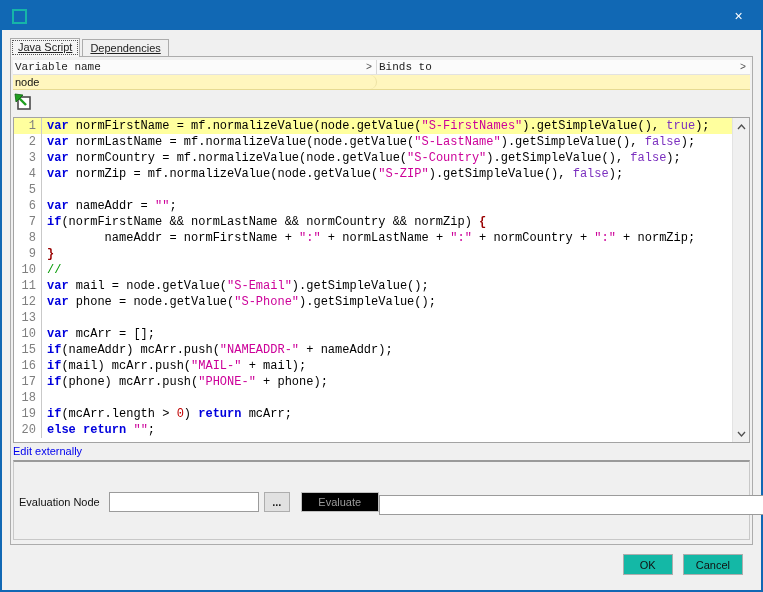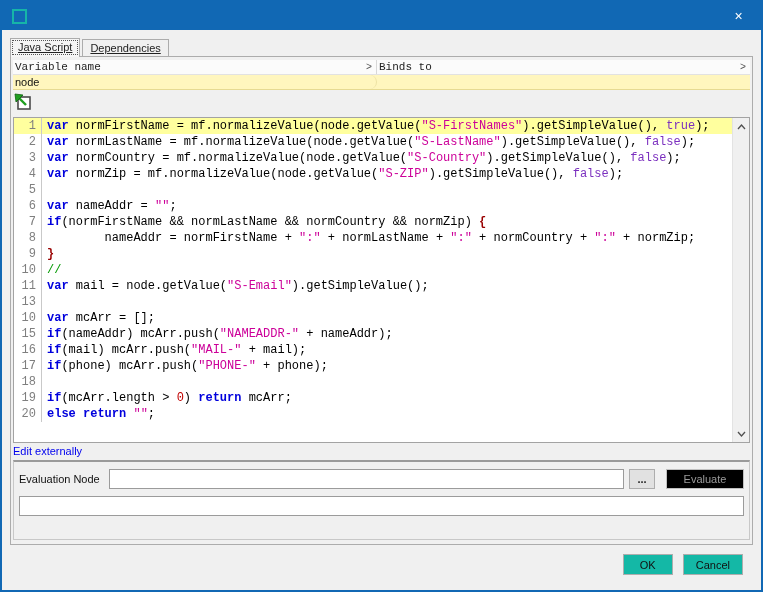--- a/index.html
+++ b/index.html
@@ -84,21 +84,21 @@
   .vscroll{ width:17px; flex:none; background:#F0F0F0; border-left:1px solid #E3E3E3; display:flex; flex-direction:column; }
   .sarrow{ height:17px; display:flex; align-items:center; justify-content:center; cursor:pointer; color:#505050; }
   .strack{ flex:1; }
 
   .ext-link{ font-size:11px; color:var(--link,#0000EE); padding:2px 0 1px 0; cursor:pointer; flex:none; width:max-content; }
 
   .evalpanel{
     margin-top:2px; flex:1;
     border-top:2px solid #9A9A9A; border-left:1px solid #C8C8C8;
     border-right:1px solid #C8C8C8; border-bottom:1px solid #C8C8C8;
-    padding:7px 5px 5px 5px; display:flex; flex-direction:column;
+    padding:7px 5px 5px 5px; display:flex; flex-direction:row;align-items:center;
   }
   .evalrow{ display:flex; align-items:center; gap:5px; flex:none; }
   .evalrow label{ font-size:11px; color:#111; flex:none; padding-right:4px; }
   .tfield{
     height:20px; border:1px solid #9B9B9B; background:#fff;
     font-size:11px; font-family:"Liberation Sans",sans-serif; padding:0 3px; outline:none;
   }
   .eval-input{ flex:1; }
   .browse-btn{
     width:26px; height:20px; background:#E1E1E1; border:1px solid #ADADAD;
@@ -169,20 +169,21 @@
             <div class="cl"><span class="ln">2</span><span class="cd"><span class="t-kw">var</span> normLastName = mf.normalizeValue(node.getValue(<span class="t-str">"S-LastName"</span>).getSimpleValue(), <span class="t-bool">false</span>);</span></div>
             <div class="cl"><span class="ln">3</span><span class="cd"><span class="t-kw">var</span> normCountry = mf.normalizeValue(node.getValue(<span class="t-str">"S-Country"</span>).getSimpleValue(), <span class="t-bool">false</span>);</span></div>
             <div class="cl"><span class="ln">4</span><span class="cd"><span class="t-kw">var</span> normZip = mf.normalizeValue(node.getValue(<span class="t-str">"S-ZIP"</span>).getSimpleValue(), <span class="t-bool">false</span>);</span></div>
             <div class="cl"><span class="ln">5</span><span class="cd"></span></div>
             <div class="cl"><span class="ln">6</span><span class="cd"><span class="t-kw">var</span> nameAddr = <span class="t-str">""</span>;</span></div>
             <div class="cl"><span class="ln">7</span><span class="cd"><span class="t-kw">if</span>(normFirstName &amp;&amp; normLastName &amp;&amp; normCountry &amp;&amp; normZip) <span class="t-brace">{</span></span></div>
             <div class="cl"><span class="ln">8</span><span class="cd">        nameAddr = normFirstName + <span class="t-str">":"</span> + normLastName + <span class="t-str">":"</span> + normCountry + <span class="t-str">":"</span> + normZip;</span></div>
             <div class="cl"><span class="ln">9</span><span class="cd"><span class="t-brace">}</span></span></div>
             <div class="cl"><span class="ln">10</span><span class="cd"><span class="t-com">//</span></span></div>
             <div class="cl"><span class="ln">11</span><span class="cd"><span class="t-kw">var</span> mail = node.getValue(<span class="t-str">"S-Email"</span>).getSimpleValue();</span></div>
+            <div class="cl"><span class="ln">12</span><span class="cd"><span class="t-kw">var</span> phone = node.getValue(<span class="t-str">"S-Phone"</span>).getSimpleValue();</span></div>
             <div class="cl"><span class="ln">13</span><span class="cd"></span></div>
             <div class="cl"><span class="ln">10</span><span class="cd"><span class="t-kw">var</span> mcArr = [];</span></div>
             <div class="cl"><span class="ln">15</span><span class="cd"><span class="t-kw">if</span>(nameAddr) mcArr.push(<span class="t-str">"NAMEADDR-"</span> + nameAddr);</span></div>
             <div class="cl"><span class="ln">16</span><span class="cd"><span class="t-kw">if</span>(mail) mcArr.push(<span class="t-str">"MAIL-"</span> + mail);</span></div>
             <div class="cl"><span class="ln">17</span><span class="cd"><span class="t-kw">if</span>(phone) mcArr.push(<span class="t-str">"PHONE-"</span> + phone);</span></div>
             <div class="cl"><span class="ln">18</span><span class="cd"></span></div>
             <div class="cl"><span class="ln">19</span><span class="cd"><span class="t-kw">if</span>(mcArr.length &gt; <span class="t-num">0</span>) <span class="t-kw">return</span> mcArr;</span></div>
             <div class="cl"><span class="ln">20</span><span class="cd"><span class="t-kw">else</span> <span class="t-kw">return</span> <span class="t-str">""</span>;</span></div>
           </div>
         <div class="vscroll">

